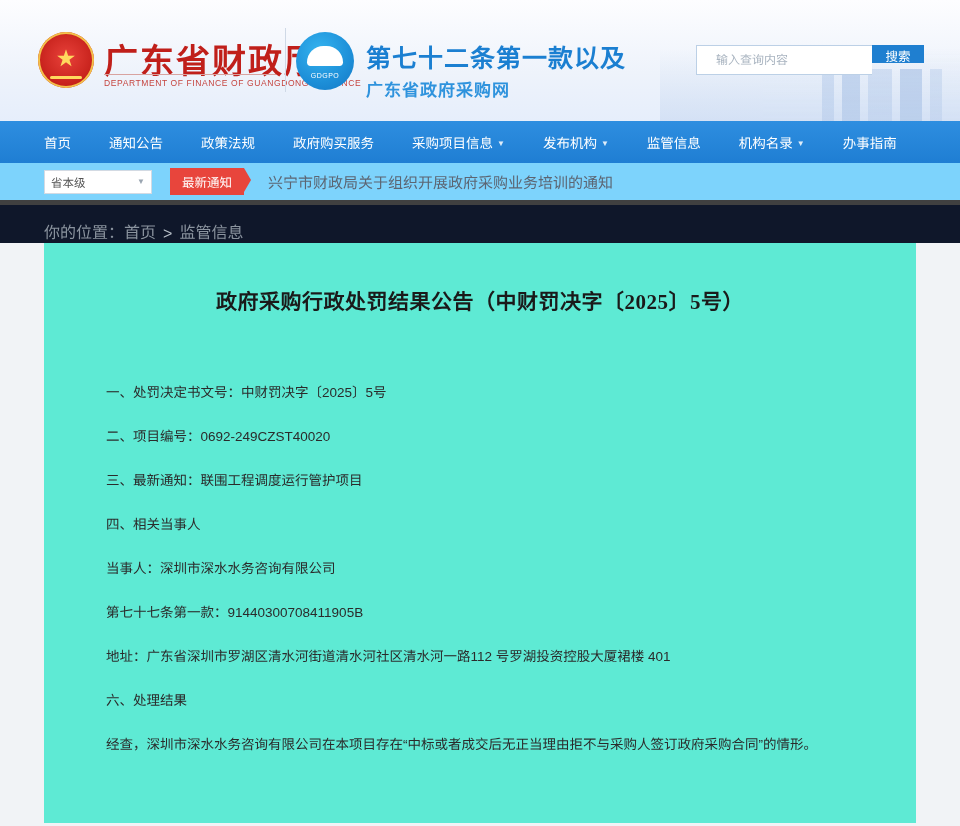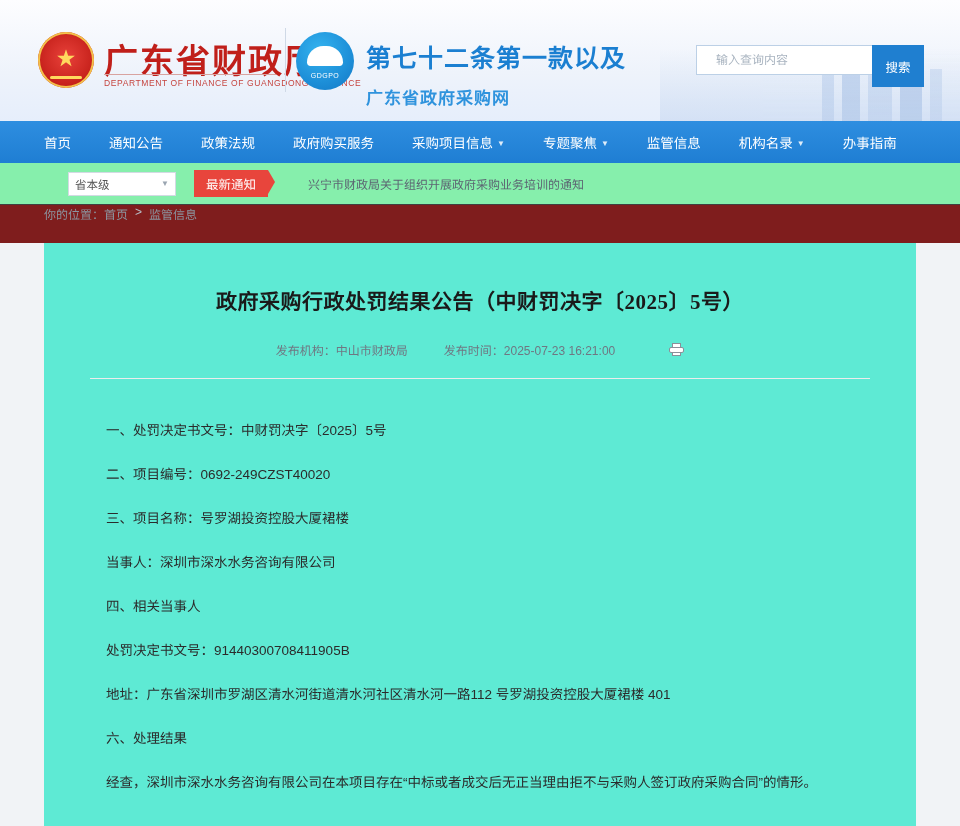--- a/index.html
+++ b/index.html
@@ -157,21 +157,21 @@
     font-family: "Liberation Serif", serif;
     font-size: 25px;
     font-weight: 700;
     color: #1b7fd1;
     letter-spacing: 1px;
     white-space: nowrap;
   }
   .site-sub {
     position: absolute;
     left: 366px;
-    top: 84px;
+    top: 76px;
     font-family: "Liberation Serif", serif;
     font-size: 17px;
     font-weight: 700;
     color: #2f93dd;
     letter-spacing: 1px;
     white-space: nowrap;
   }
 
   .search-box {
     position: absolute;
@@ -189,21 +189,21 @@
     background: #fff;
     padding: 0 19px;
     font-size: 12px;
     color: #333;
     outline: none;
     font-family: "Liberation Sans", sans-serif;
   }
   .search-input::placeholder { color: #a9b4c0; }
   .search-btn {
     width: 52px;
-    height: 42px;
+    height: 18px;
     border: none;
     background: #1f7fd0;
     color: #fff;
     font-size: 12.5px;
     cursor: pointer;
     font-family: "Liberation Sans", sans-serif;
   }
 
   
   .nav {
@@ -226,26 +226,26 @@
   }
   .nav-item .caret {
     font-size: 8px;
     opacity: .85;
     transform: translateY(1px);
   }
 
   
   .notice-bar {
     height: 42px;
-    background: #86efac;
+    background: #7dd3fc;
     display: flex;
     align-items: center;
-    padding-left: 68px;
-    box-sizing: border-box;
-    border-bottom: 1px solid #404040;
+    padding-left: 44px;
+    box-sizing: border-box;
+    border-bottom: 5px solid #404040;
   }
   .region-select {
     width: 108px;
     height: 24px;
     box-sizing: border-box;
     border: 1px solid #d3dae3;
     background: #fff;
     font-size: 11.5px;
     color: #555;
     padding: 0 6px;
@@ -268,36 +268,36 @@
   .latest-tag:after {
     content: "";
     position: absolute;
     right: -7px;
     top: 0;
     border-top: 12px solid transparent;
     border-bottom: 12px solid transparent;
     border-left: 7px solid #e8453c;
   }
   .notice-text {
-    margin-left: 40px;
-    font-size: 12px;
+    margin-left: 24px;
+    font-size: 15px;
     color: #5c6572;
     white-space: nowrap;
     cursor: pointer;
   }
 
   
   .breadcrumb {
     height: 38px;
     display: flex;
-    align-items: flex-start;
+    align-items: flex-end;
     padding-left: 44px;
-    font-size: 12px;
+    font-size: 16px;
     color: #8b949f;
-    background: #7f1d1d;
+    background: #0f172a;
   }
   .breadcrumb .sep { margin: 0 7px; color: #b7bfc8; }
   .breadcrumb .bc-link { color: #8b949f; cursor: pointer; }
 
   
   .card {
     margin: 0 44px;
     background: #5eead4;
     min-height: 580px;
     padding: 38px 46px 30px 46px;
@@ -408,21 +408,21 @@
       <span>政策法规</span>
     </div>
     <div class="nav-item">
       <span>政府购买服务</span>
     </div>
     <div class="nav-item">
       <span>采购项目信息</span>
       <span class="caret">▼</span>
     </div>
     <div class="nav-item">
-      <span>专题聚焦</span>
+      <span>发布机构</span>
       <span class="caret">▼</span>
     </div>
     <div class="nav-item">
       <span>监管信息</span>
     </div>
     <div class="nav-item">
       <span>机构名录</span>
       <span class="caret">▼</span>
     </div>
     <div class="nav-item">
@@ -442,41 +442,28 @@
   <div class="breadcrumb">
     <span>你的位置：</span>
     <span class="bc-link">首页</span>
     <span class="sep">&gt;</span>
     <span class="bc-link">监管信息</span>
   </div>
 
   <div class="card">
     <div class="doc-title">政府采购行政处罚结果公告（中财罚决字〔2025〕5号）</div>
 
-    <div class="doc-meta">
-      <span>
-        <span>发布机构：</span><span>中山市财政局</span>
-      </span>
-      <span>
-        <span>发布时间：</span><span>2025-07-23 16:21:00</span>
-      </span>
-      <span class="print-icon">
-        <span class="top"></span>
-        <span class="body"></span>
-        <span class="out"></span>
-      </span>
-    </div>
 
     <div class="doc-body">
       <p>一、处罚决定书文号：中财罚决字〔2025〕5号</p>
       <p>二、项目编号：0692-249CZST40020</p>
-      <p>三、项目名称：号罗湖投资控股大厦裙楼</p>
+      <p>三、最新通知：联围工程调度运行管护项目</p>
+      <p>四、相关当事人</p>
       <p>当事人：深圳市深水水务咨询有限公司</p>
-      <p>四、相关当事人</p>
-      <p>处罚决定书文号：91440300708411905B</p>
+      <p>第七十七条第一款：91440300708411905B</p>
       <p>地址：广东省深圳市罗湖区清水河街道清水河社区清水河一路112 号罗湖投资控股大厦裙楼 401</p>
       <p>六、处理结果</p>
       <p>经查，深圳市深水水务咨询有限公司在本项目存在“中标或者成交后无正当理由拒不与采购人签订政府采购合同”的情形。</p>
     </div>
 
   </div>
 
 </div>
 
 </body></html>

